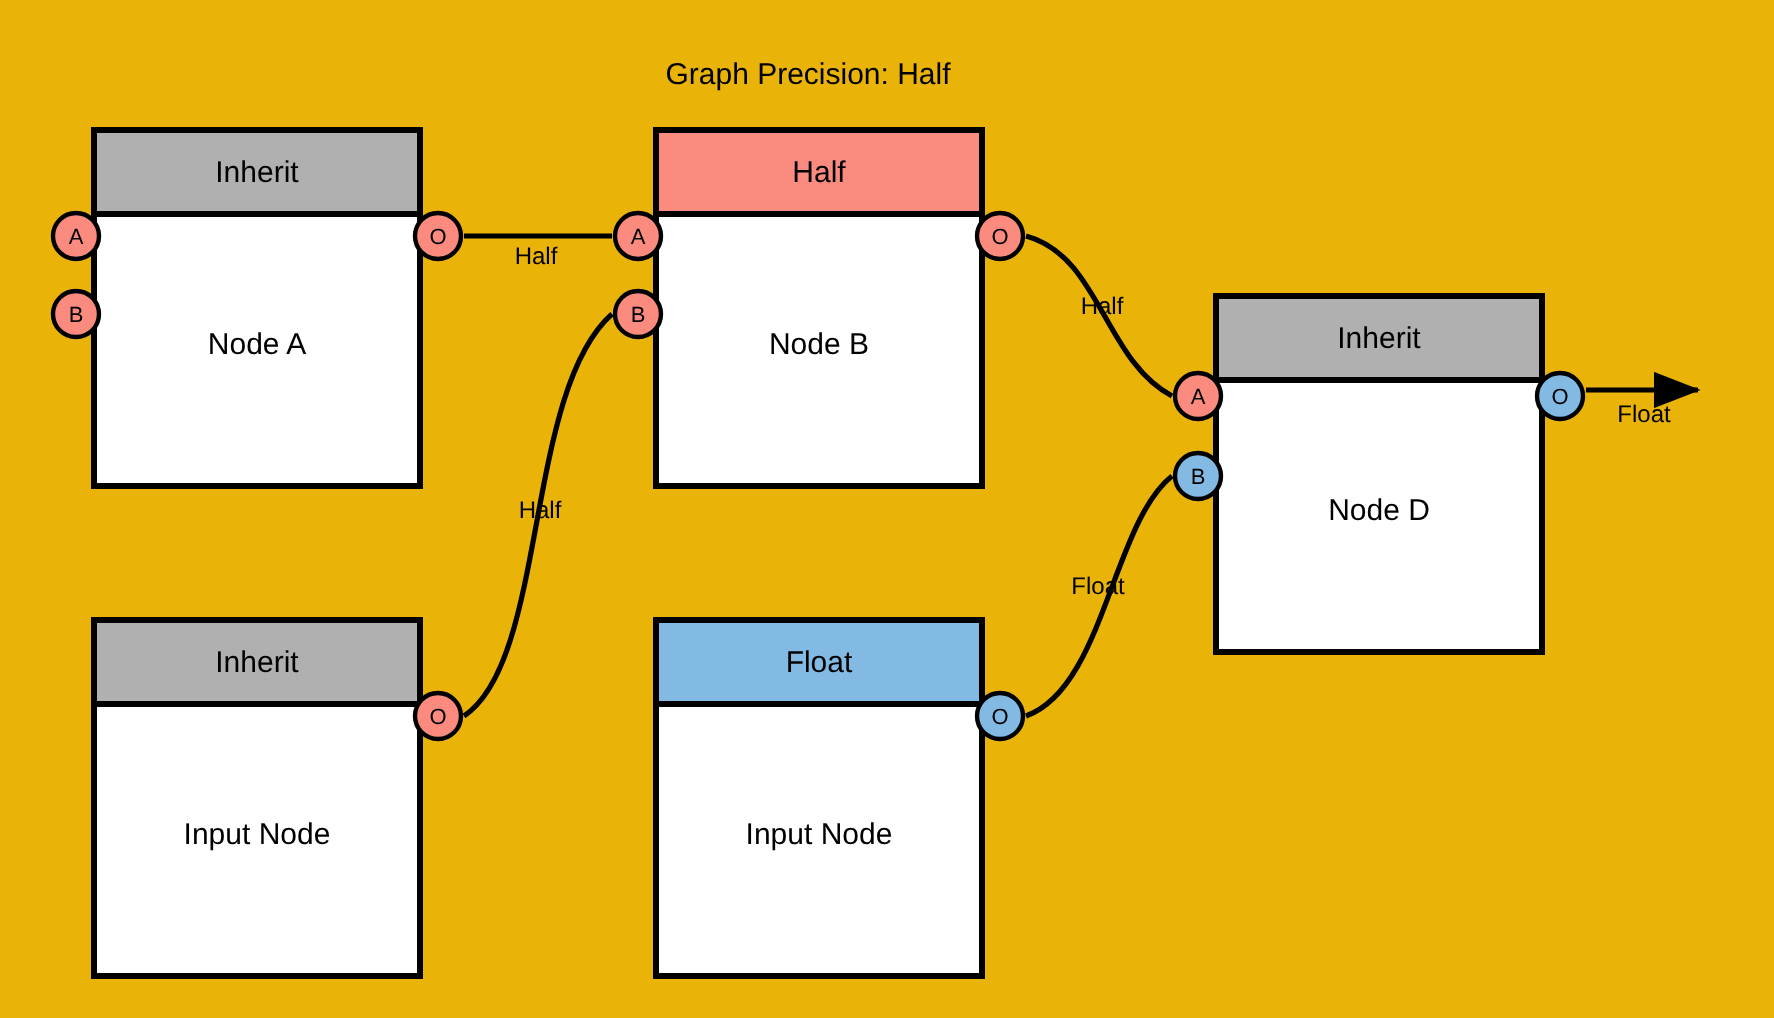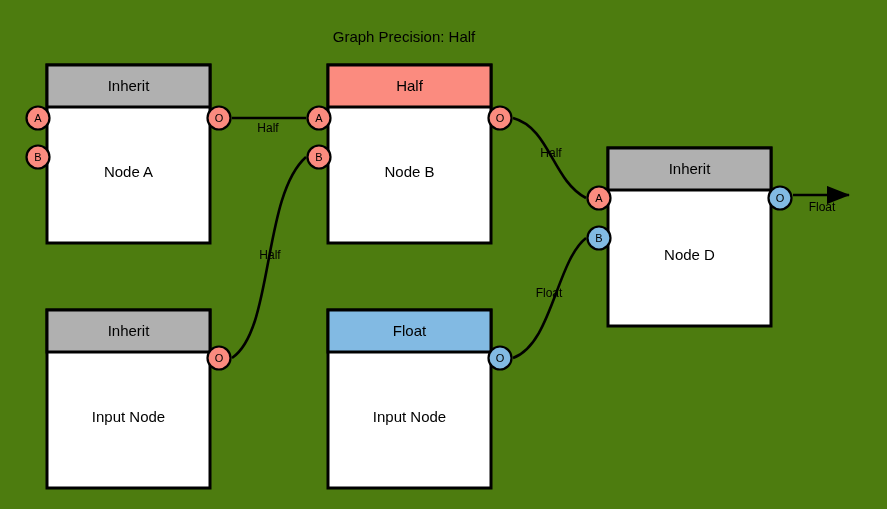--- a/index.html
+++ b/index.html
@@ -7,21 +7,21 @@
     padding: 0;
     background: #ffffff;
   }
   body {
     font-family: "Liberation Sans", sans-serif;
   }
   #canvas-root {
     position: relative;
     width: 887px;
     height: 509px;
-    background: #4d7c0f;
+    background: #eab308;
     overflow: hidden;
   }
   svg#graph {
     display: block;
     width: 887px;
     height: 509px;
   }
   .graph-title {
     font-family: "Liberation Sans", sans-serif;
     font-size: 15px;

